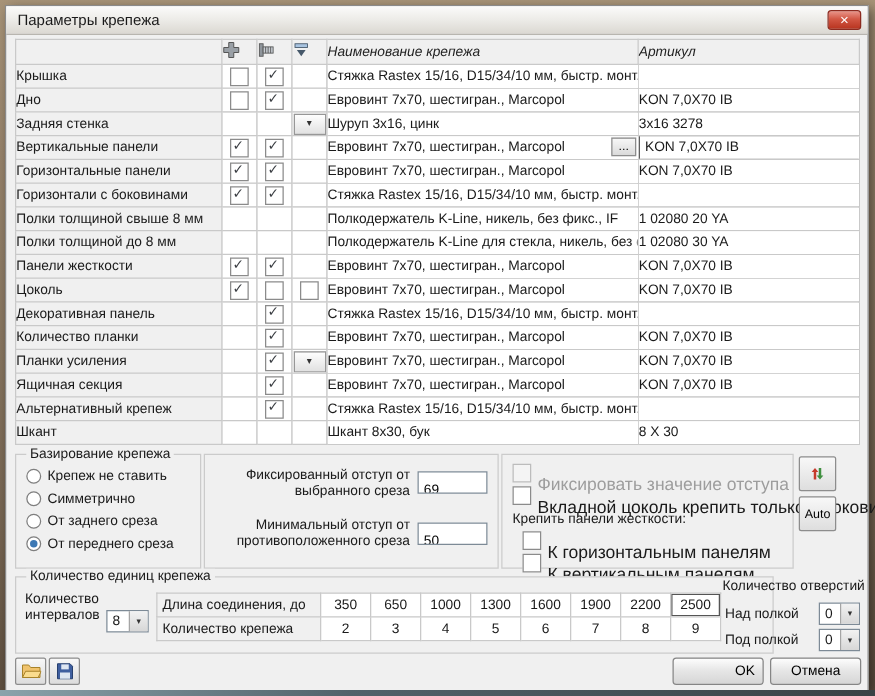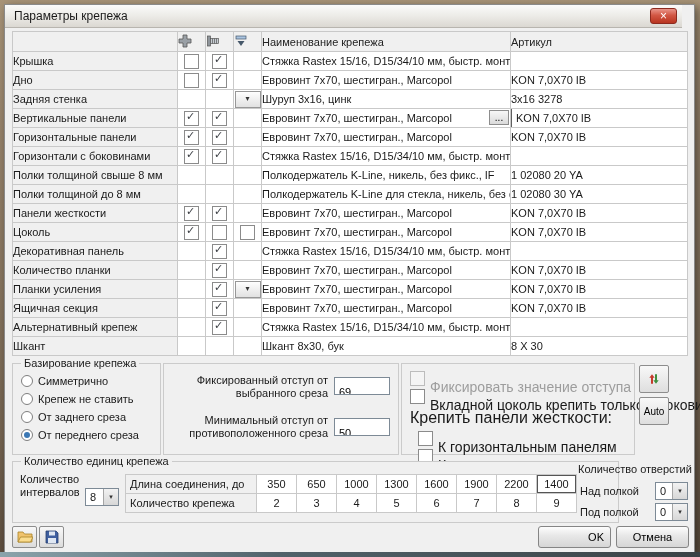--- a/index.html
+++ b/index.html
@@ -5,34 +5,34 @@
   html,body{margin:0;padding:0;}
   body{width:700px;height:557px;position:relative;overflow:hidden;
        font-family:"Liberation Sans",sans-serif;font-size:11px;color:#1a1a1a;}
   .desktop{position:absolute;inset:0;
     background:linear-gradient(180deg,#a89478 0%,#97836b 22%,#87755f 50%,#746350 78%,#5d4e3f 100%);}
   .desktop::after{content:"";position:absolute;left:0;right:0;bottom:0;height:5px;
     background:linear-gradient(90deg,#8aa3ab,#51626a 40%,#3a4245);}
   .dialog{position:absolute;left:4px;top:4px;width:689px;height:547px;background:#f0f0f0;
     border:1px solid #8a8a8a;box-shadow:3px 3px 9px rgba(0,0,0,.45);}
   
-  .titlebar{position:absolute;left:0;top:0;right:12px;height:22px;
+  .titlebar{position:absolute;left:0;top:0;right:0;height:22px;
     background:linear-gradient(#fbfbfa,#ecebe7 50%,#dbd8d2);border-bottom:1px solid #b8b5af;
     display:flex;align-items:center;padding:0 8px 0 9px;}
   .title{font-size:12px;}
   .close-btn{position:absolute;right:5px;top:3px;width:27px;height:16px;border:1px solid #8c2a1f;
     border-radius:3px;background:linear-gradient(#e9958a,#d25744 45%,#b83420);color:#fff;
     display:flex;align-items:center;justify-content:center;font-size:12px;line-height:1;padding:0;cursor:pointer;}
   
   .ftable{position:absolute;left:7px;top:26px;width:675px;border-collapse:collapse;table-layout:fixed;}
   .ftable th,.ftable td{border:1px solid #c9c9c9;height:18px;padding:0;overflow:hidden;
     white-space:nowrap;vertical-align:middle;}
   .ftable thead th{height:19px;background:#f0f0f0;font-weight:normal;text-align:left;color:#222;}
   .c-label{width:165px}.c-chk{width:28px}.c-name{width:249px}.c-art{width:177px}
-  .h-name,.h-art{padding-left:5px;}
+  .h-name,.h-art{padding-left:5px;font-style:italic;}
   .h-icon{text-align:center;}
   .rowlabel{background:#f0f0f0;padding-left:5px;border-color:#c3c3c3;}
   .chk-cell{text-align:center;background:#fff;}
   .name-cell{background:#fff;padding-left:5px;position:relative;}
   .art-cell{background:#fff;padding-left:5px;position:relative;}
   .cb{display:inline-block;width:13px;height:13px;background:#fff;border:1px solid #8b8b8b;
     vertical-align:middle;position:relative;flex:none;}
   .cb .tick{position:absolute;left:1px;top:-2px;font-size:11px;color:#3c3f44;}
   .cb.dis{background:#f4f4f4;border-color:#bcbcbc;}
   .cell-dd{display:inline-flex;width:24px;height:15px;border:1px solid #979797;
@@ -56,21 +56,21 @@
   #offsets{left:158px;top:358px;width:234px;height:90px;}
   .off-label{position:absolute;left:4px;width:160px;text-align:right;line-height:13px;white-space:normal;}
   .off-input{position:absolute;left:170px;width:56px;height:18px;border:1px solid #7d8a96;
     background:#fff;font:11px "Liberation Sans",sans-serif;padding:12px 0 0 4px;box-sizing:border-box;}
   #opts{left:396px;top:358px;width:232px;height:90px;}
   .chk-row{display:flex;align-items:center;gap:5px;margin:5px 0 0 8px;height:13px;}
   .chk-row .clabel{white-space:nowrap;font-size:14px;margin-top:16px;}
   .chk-row.first{margin-top:8px;}
   .chk-row.disabled .clabel{color:#9d9d9d;}
   .chk-row.indent{margin-left:16px;}
-  .opts-title{margin:6px 0 0 8px;font-size:16px;}
+  .opts-title{margin:6px 0 0 8px;font-size:11px;}
   .side-btn{position:absolute;width:30px;height:28px;border:1px solid #8d8d8d;border-radius:2px;
     background:linear-gradient(#f8f8f8,#dedede);display:flex;align-items:center;justify-content:center;
     padding:8px;cursor:pointer;font:10px "Liberation Sans",sans-serif;}
   #btn-swap{left:634px;top:360px;}
   #btn-auto{left:634px;top:392px;}
   
   #quantity{left:7px;top:456px;width:558px;height:60px;padding-left:47px;}
   .int-label{position:absolute;left:7px;top:11px;width:64px;line-height:13px;white-space:normal;}
   .combo{display:flex;height:18px;border:1px solid #7d8a96;background:#fff;box-sizing:border-box;}
   .combo-val{flex:1;padding:2px 0 0 4px;overflow:hidden;}
@@ -281,25 +281,25 @@
             <td class="art-cell"><span>8 X 30</span></td>
           </tr>
         </tbody>
     </table>
 
     <div class="groupbox" id="basing">
       <span class="gb-title">Базирование крепежа</span>
       <div id="radio-list">
           <label class="radio-row">
             <span class="radio"></span>
-            <span class="rlabel">Симметрично</span>
+            <span class="rlabel">Крепеж не ставить</span>
           </label>
           <label class="radio-row">
             <span class="radio"></span>
-            <span class="rlabel">Крепеж не ставить</span>
+            <span class="rlabel">Симметрично</span>
           </label>
           <label class="radio-row">
             <span class="radio"></span>
             <span class="rlabel">От заднего среза</span>
           </label>
           <label class="radio-row">
             <span class="radio sel"></span>
             <span class="rlabel">От переднего среза</span>
           </label>
         </div>
@@ -353,21 +353,21 @@
         <tbody>
         <tr id="len-cells">
           <td class="qlabel">Длина соединения, до</td>
         <td class="qcell">350</td>
               <td class="qcell">650</td>
               <td class="qcell">1000</td>
               <td class="qcell">1300</td>
               <td class="qcell">1600</td>
               <td class="qcell">1900</td>
               <td class="qcell">2200</td>
-              <td class="qcell focused">1400</td>
+              <td class="qcell focused">2500</td>
             </tr>
         <tr id="cnt-cells">
           <td class="qlabel">Количество крепежа</td>
         <td class="qcell">2</td>
               <td class="qcell">3</td>
               <td class="qcell">4</td>
               <td class="qcell">5</td>
               <td class="qcell">6</td>
               <td class="qcell">7</td>
               <td class="qcell">8</td>

